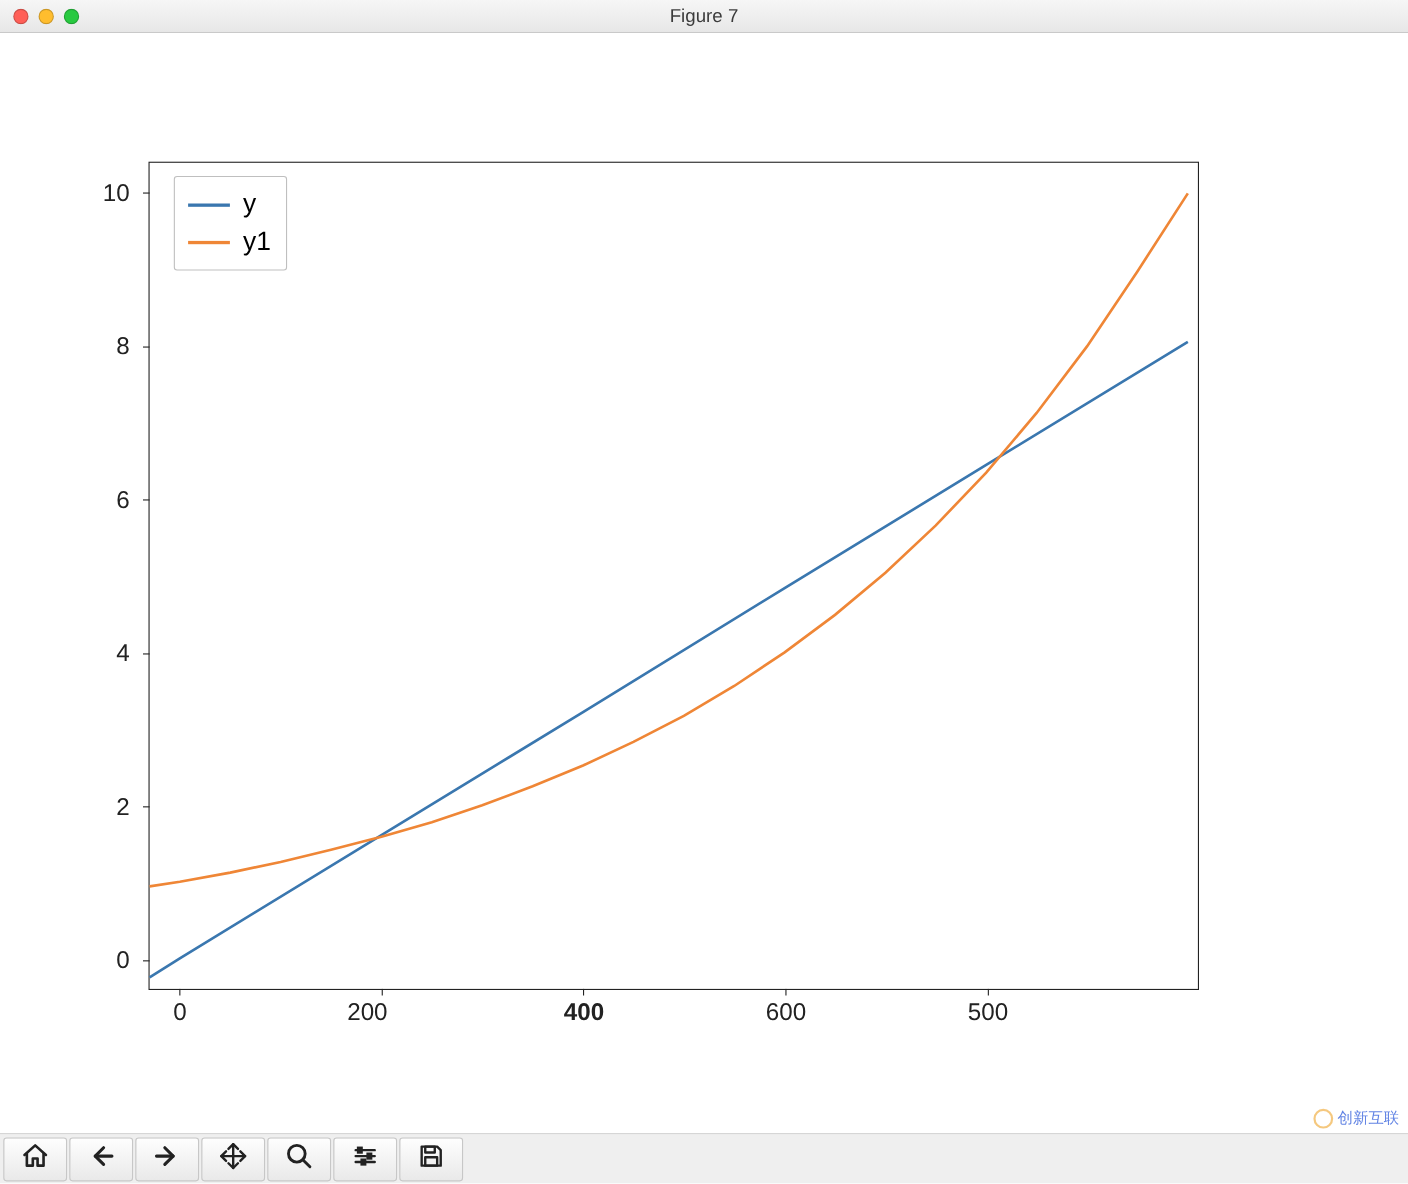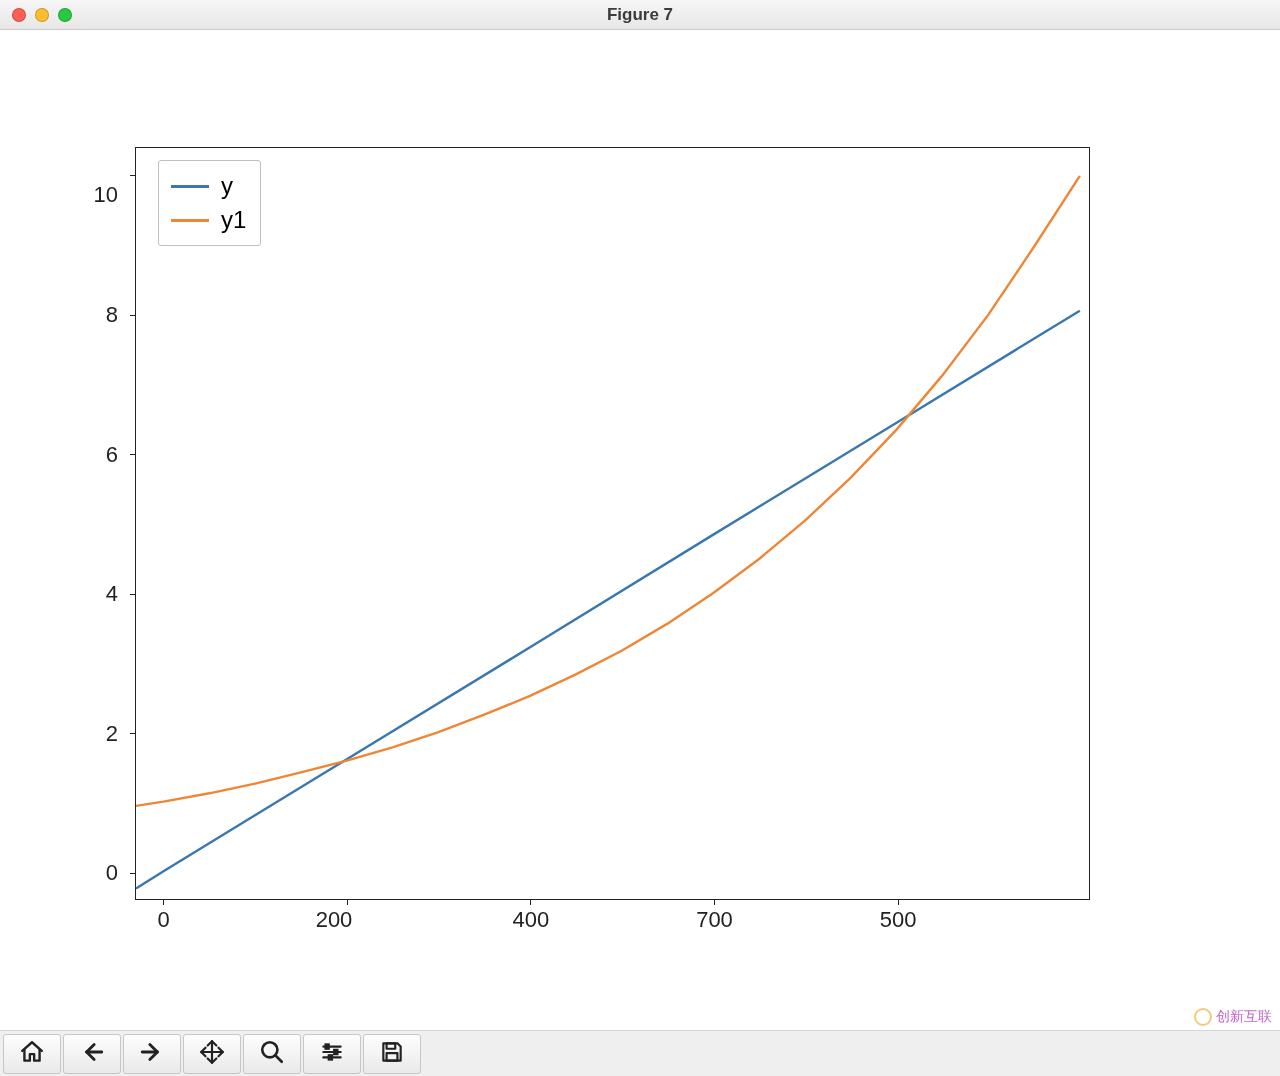--- a/index.html
+++ b/index.html
@@ -11,21 +11,20 @@
     overflow: hidden;
   }
   
   .titlebar {
     height: 30px;
     background: linear-gradient(to bottom, #f6f6f6, #e7e7e7);
     border-bottom: 1px solid #c9c9c9;
     display: flex;
     align-items: center;
     position: relative;
-    font-weight: bold;
   }
   .traffic-lights {
     display: flex;
     gap: 9px;
     margin-left: 12px;
   }
   .traffic-lights .dot {
     width: 14px; height: 14px;
     border-radius: 50%;
     border: 0.5px solid rgba(0,0,0,0.2);
@@ -126,21 +125,21 @@
     display: flex;
     align-items: center;
     justify-content: center;
     cursor: pointer;
   }
   .tool-btn svg { width: 26px; height: 26px; }
   .watermark {
     position: absolute;
     right: 8px; bottom: 4px;
     font-size: 14px;
-    color: #a21caf;
+    color: #1d4ed8;
     display: flex;
     align-items: center;
     gap: 4px;
     opacity: .7;
   }
   .watermark .wm-circle {
     width: 18px; height: 18px;
     border: 2px solid #f1b24a;
     border-radius: 50%;
     position: relative;
@@ -172,37 +171,37 @@
       <div class="legend-row">
         <div class="legend-swatch" id="lg1" style="background: rgb(239, 134, 54);"></div>
         <span>y1</span>
       </div>
     </div>
   <div class="xtick" style="left: 27.0481px;"></div>
       <div class="xtick-label" style="left: 27.5481px;">0</div>
       <div class="xtick" style="left: 210.702px;"></div>
       <div class="xtick-label" style="left: 198px;">200</div>
       <div class="xtick" style="left: 394.356px;"></div>
-      <div class="xtick-label" style="left: 394.856px;">400</div>
+      <div class="xtick-label" style="left: 394.856px; font-weight: bold;">400</div>
       <div class="xtick" style="left: 578.01px;"></div>
-      <div class="xtick-label" style="left: 578.51px;">700</div>
+      <div class="xtick-label" style="left: 578.51px;">600</div>
       <div class="xtick" style="left: 761.663px;"></div>
       <div class="xtick-label" style="left: 762.163px;">500</div>
       <div class="ytick" style="top: 724.611px;"></div>
       <div class="ytick-label" style="top: 725.111px;">0</div>
       <div class="ytick" style="top: 585.167px;"></div>
       <div class="ytick-label" style="top: 585.667px;">2</div>
       <div class="ytick" style="top: 445.722px;"></div>
       <div class="ytick-label" style="top: 446.222px;">4</div>
       <div class="ytick" style="top: 306.278px;"></div>
       <div class="ytick-label" style="top: 306.778px;">6</div>
       <div class="ytick" style="top: 166.833px;"></div>
       <div class="ytick-label" style="top: 167.333px;">8</div>
       <div class="ytick" style="top: 27.3889px;"></div>
-      <div class="ytick-label" style="top: 27.8889px; margin-top: 19px;">10</div>
+      <div class="ytick-label" style="top: 27.8889px;">10</div>
     </div>
   <div class="watermark">
     <span class="wm-circle"></span>
     <span>创新互联</span>
   </div>
 </div>
 
 <div class="toolbar" id="toolbar">
     <div class="tool-btn">
       <span><svg viewBox="0 0 24 24" fill="none" stroke="#222" stroke-width="2.2" stroke-linejoin="round" stroke-linecap="round">

